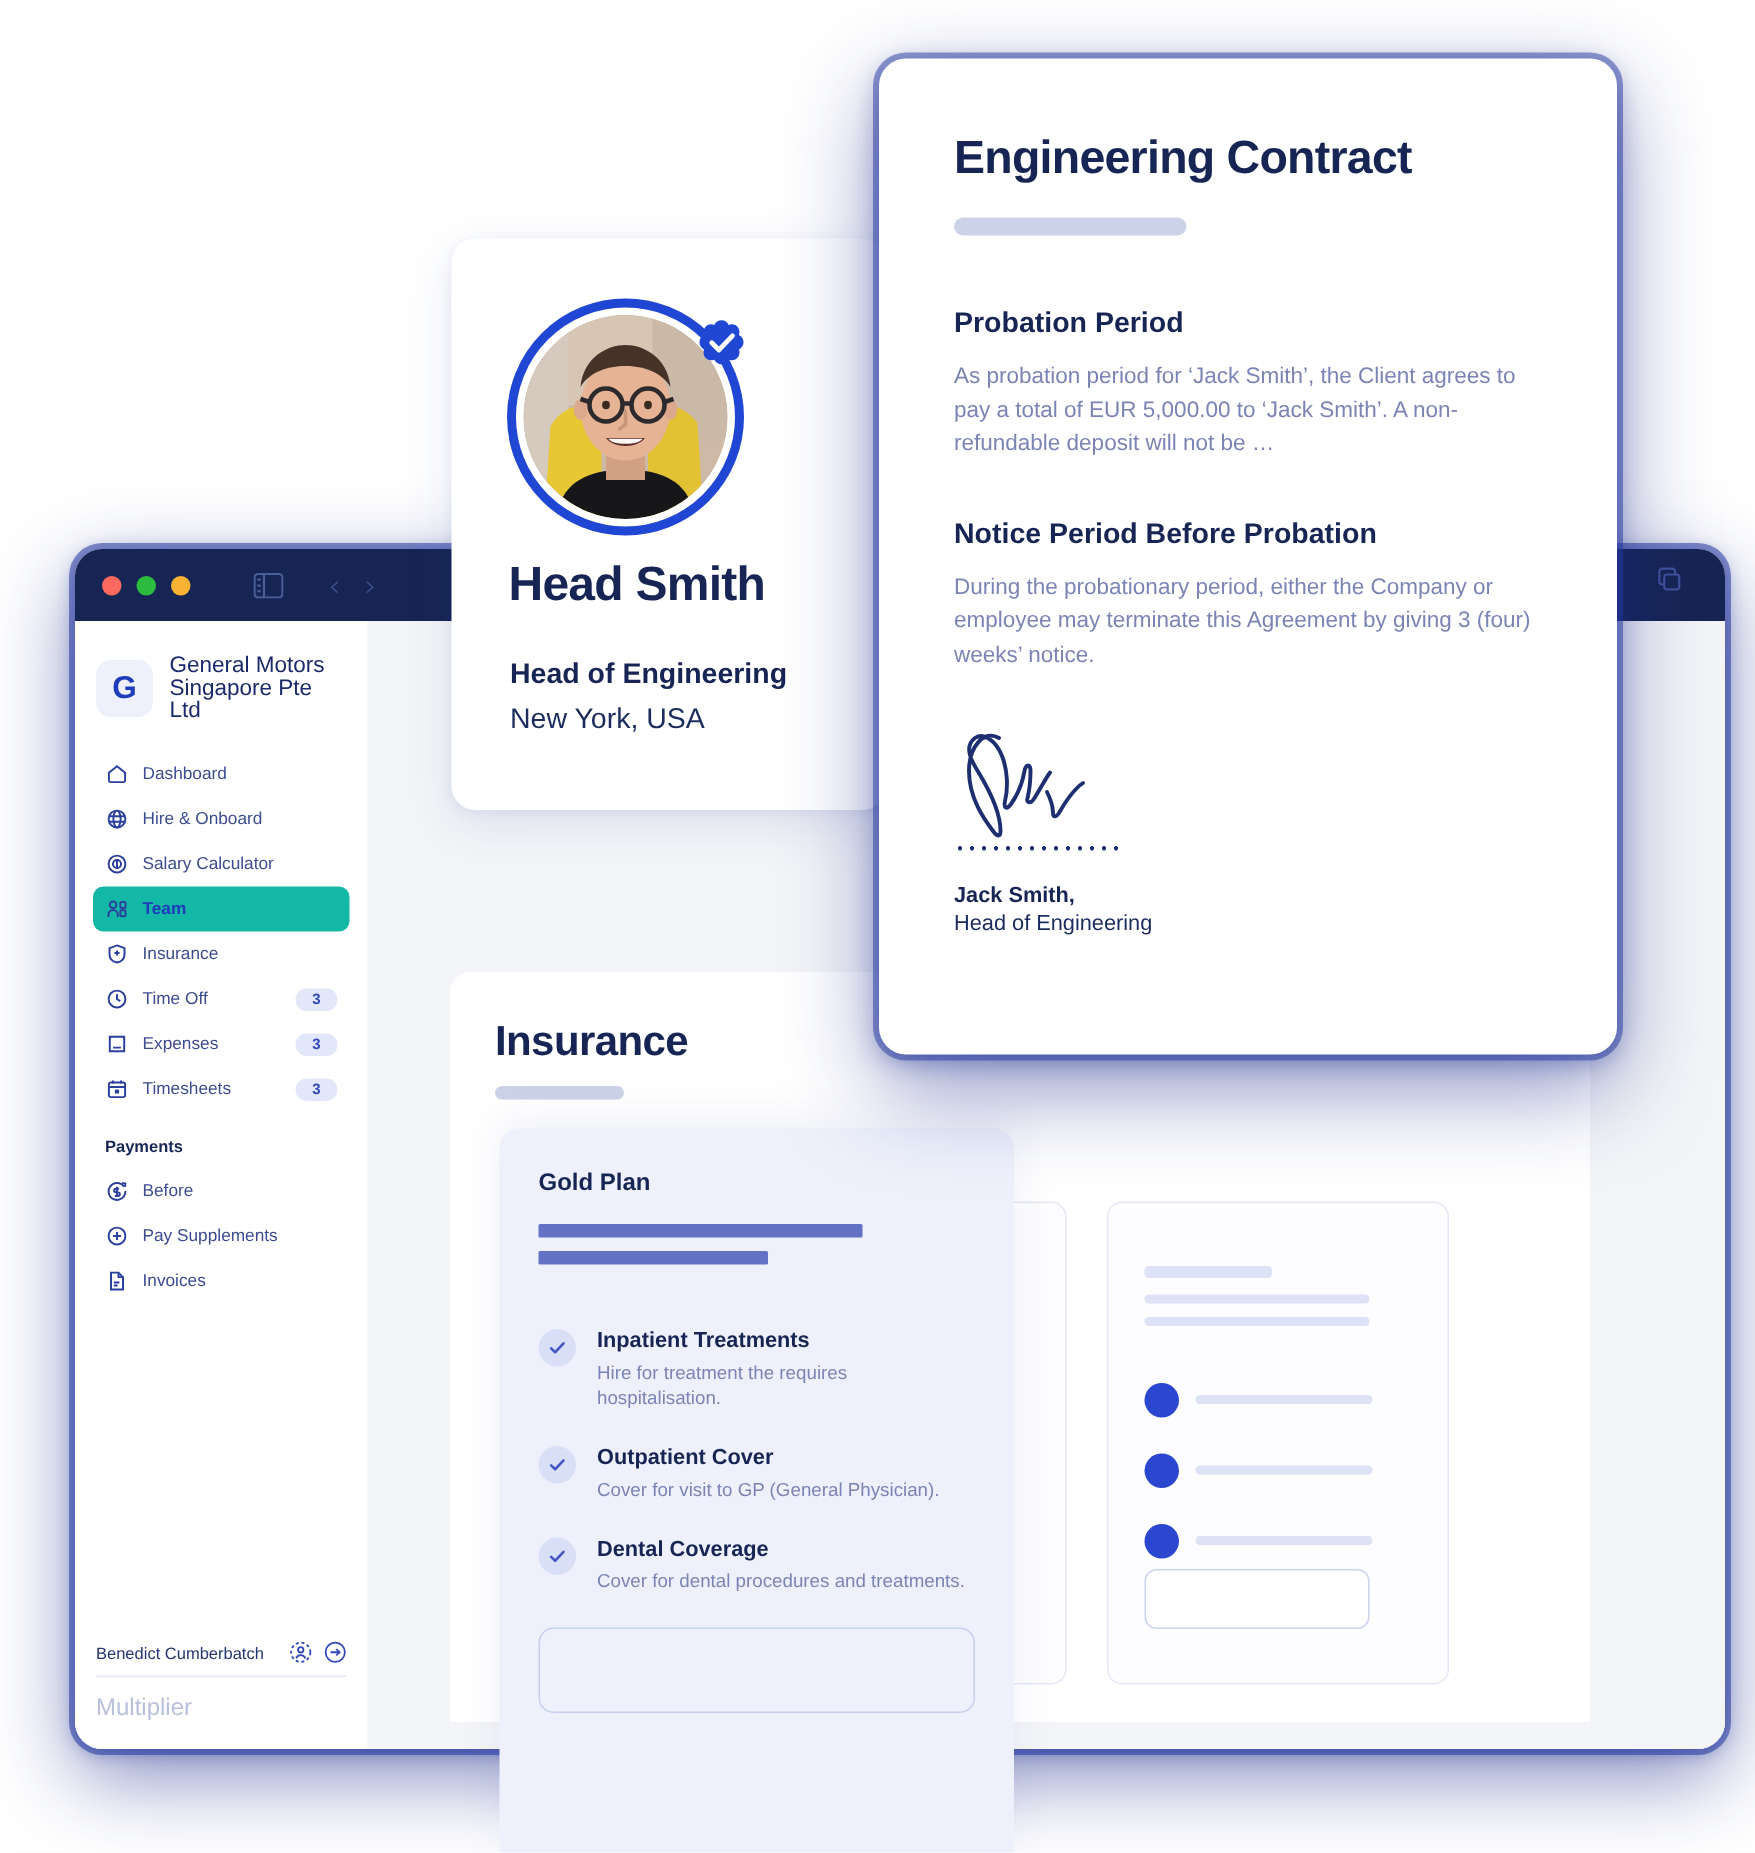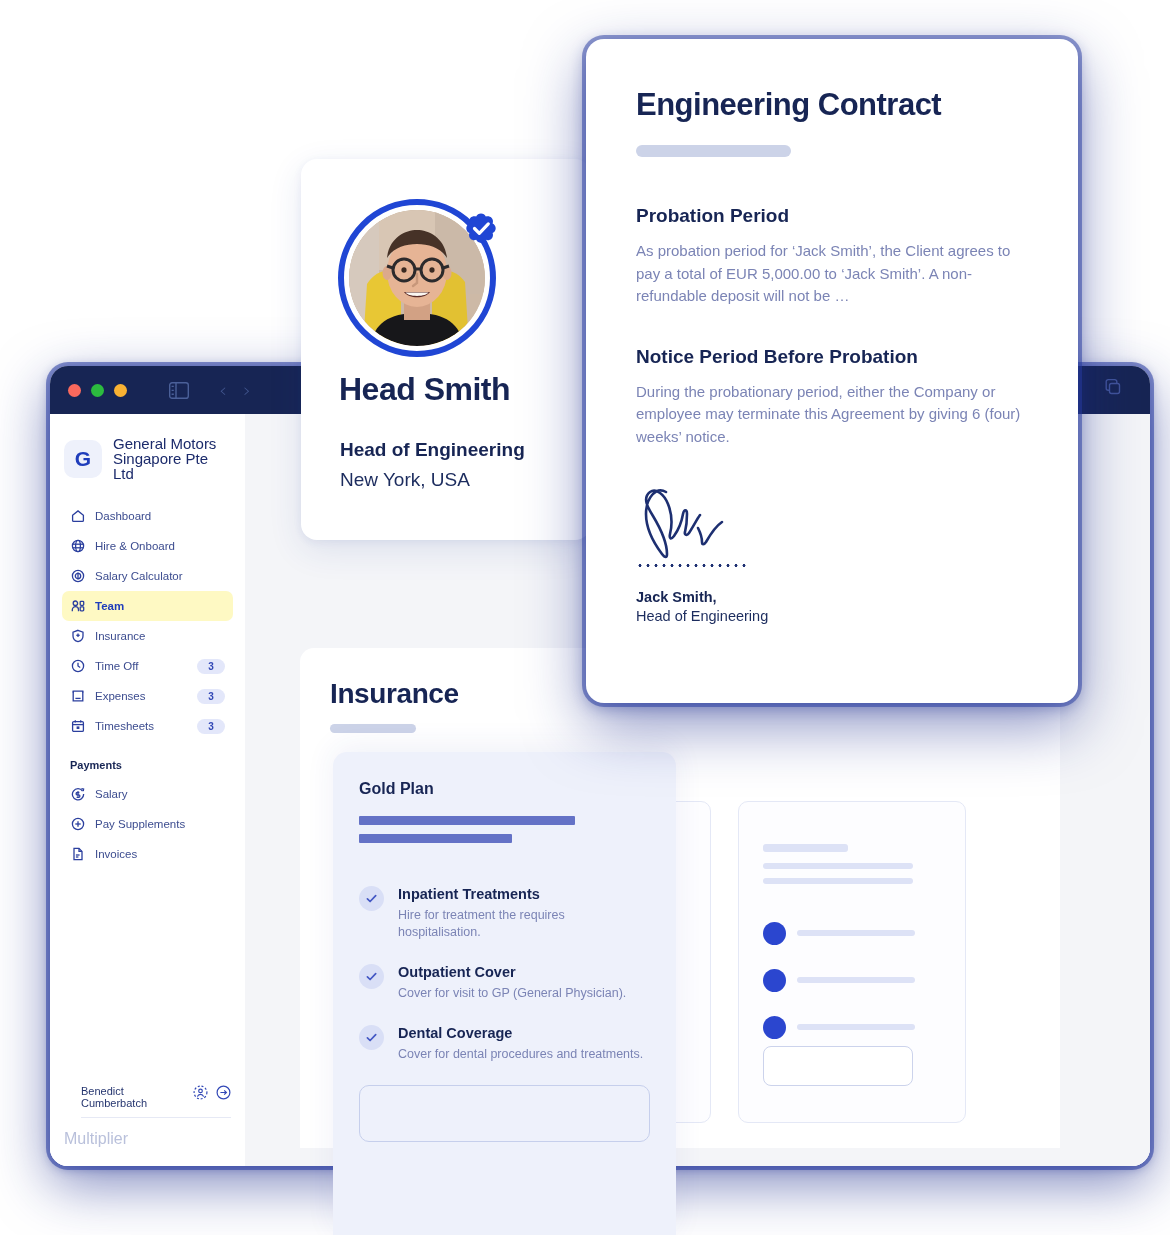--- a/index.html
+++ b/index.html
@@ -117,21 +117,21 @@
     gap: 10px;
     height: 30px;
     padding: 0 8px;
     border-radius: 7px;
     margin-bottom: 0px;
     color: #3c4c8f;
     font-size: 11.5px;
   }
   .nav-item + .nav-item { margin-top: 0px; }
   .nav-item.active {
-    background: #fef9c3;
+    background: #14b8a6;
     color: #1f3dbb;
     font-weight: bold;
   }
   .nav-icon {
     width: 15px; height: 15px;
     flex: 0 0 15px;
     display: flex; align-items: center; justify-content: center;
     color: #2b3f9e;
   }
   .nav-label { flex: 1; }
@@ -151,25 +151,24 @@
     font-weight: bold;
     color: #172554;
     padding: 18px 8px 8px 8px;
   }
 
   .sb-spacer { flex: 1; }
 
   .sb-footer { padding: 0 14px 18px 14px; }
   .sb-user {
     display: flex;
-    align-items: flex-start;
+    align-items: flex-end;
     gap: 8px;
     padding-bottom: 8px;
     border-bottom: 1px solid #e6e9f5;
-    margin-left: 17px;
   }
   .sb-user-name {
     font-size: 11px;
     color: #25356f;
     flex: 1;
   }
   .sb-user-icon { color: #3248b6; display:flex; align-items:center; }
   .sb-brand {
     margin-top: 12px;
     font-size: 16px;
@@ -573,21 +572,21 @@
 
           <div class="nav-item">
             <span class="nav-icon">
               <svg width="14" height="14" viewBox="0 0 14 14" fill="none" stroke="currentColor" stroke-width="1.3">
                 <path d="M11.6 4.1A5.6 5.6 0 1 0 12.6 7"></path>
                 <path d="M10.4 1.6 12.6 2 12.3 4.2"></path>
                 <line x1="7" y1="4.2" x2="7" y2="9.8"></line>
                 <path d="M8.4 5.5H6.3a1.2 1.2 0 0 0 0 2.4h1.4a1.2 1.2 0 0 1 0 2.4H5.6"></path>
               </svg>
             </span>
-            <span class="nav-label">Salary</span>
+            <span class="nav-label">Before</span>
           </div>
 
           <div class="nav-item">
             <span class="nav-icon">
               <svg width="14" height="14" viewBox="0 0 14 14" fill="none" stroke="currentColor" stroke-width="1.3">
                 <circle cx="7" cy="7" r="5.6"></circle>
                 <line x1="7" y1="4.3" x2="7" y2="9.7"></line>
                 <line x1="4.3" y1="7" x2="9.7" y2="7"></line>
               </svg>
             </span>
@@ -775,21 +774,21 @@
     <h1 class="contract-title">Engineering Contract</h1>
     <div class="contract-bar"></div>
 
     <div class="section">
       <div class="section-h">Probation Period</div>
       <p class="section-p">As probation period for ‘Jack Smith’, the Client agrees to pay a total of EUR 5,000.00 to ‘Jack Smith’. A non-refundable deposit will not be …</p>
     </div>
 
     <div class="section tight">
       <div class="section-h">Notice Period Before Probation</div>
-      <p class="section-p">During the probationary period, either the Company or employee may terminate this Agreement by giving 6 (four) weeks’ notice.</p>
+      <p class="section-p">During the probationary period, either the Company or employee may terminate this Agreement by giving 3 (four) weeks’ notice.</p>
     </div>
 
     <div class="sig-block">
       <svg class="sig-svg" width="120" height="78" viewBox="0 0 120 78" fill="none" stroke="currentColor" stroke-width="2.6" stroke-linecap="round" stroke-linejoin="round">
         <path d="M30 8c-10-6-20 6-20 22 0 18 10 32 16 40 3 4 5 4 5 0 0-12-8-28-14-38C12 24 6 14 14 8c6-4 14 2 18 12 4 10 4 22 2 30-1 5 1 6 4 2 5-7 8-16 9-22 1-5 4-5 4 0 0 6-1 14-2 18-1 3 2 4 4 1 4-6 8-14 11-18"></path>
         <path d="M62 44c3 6 4 10 4 14 0 3 2 3 4 0 4-7 10-16 16-20"></path>
       </svg>
       <div class="sig-dots"></div>
       <div class="sig-name">Jack Smith,</div>
       <div class="sig-role">Head of Engineering</div>

